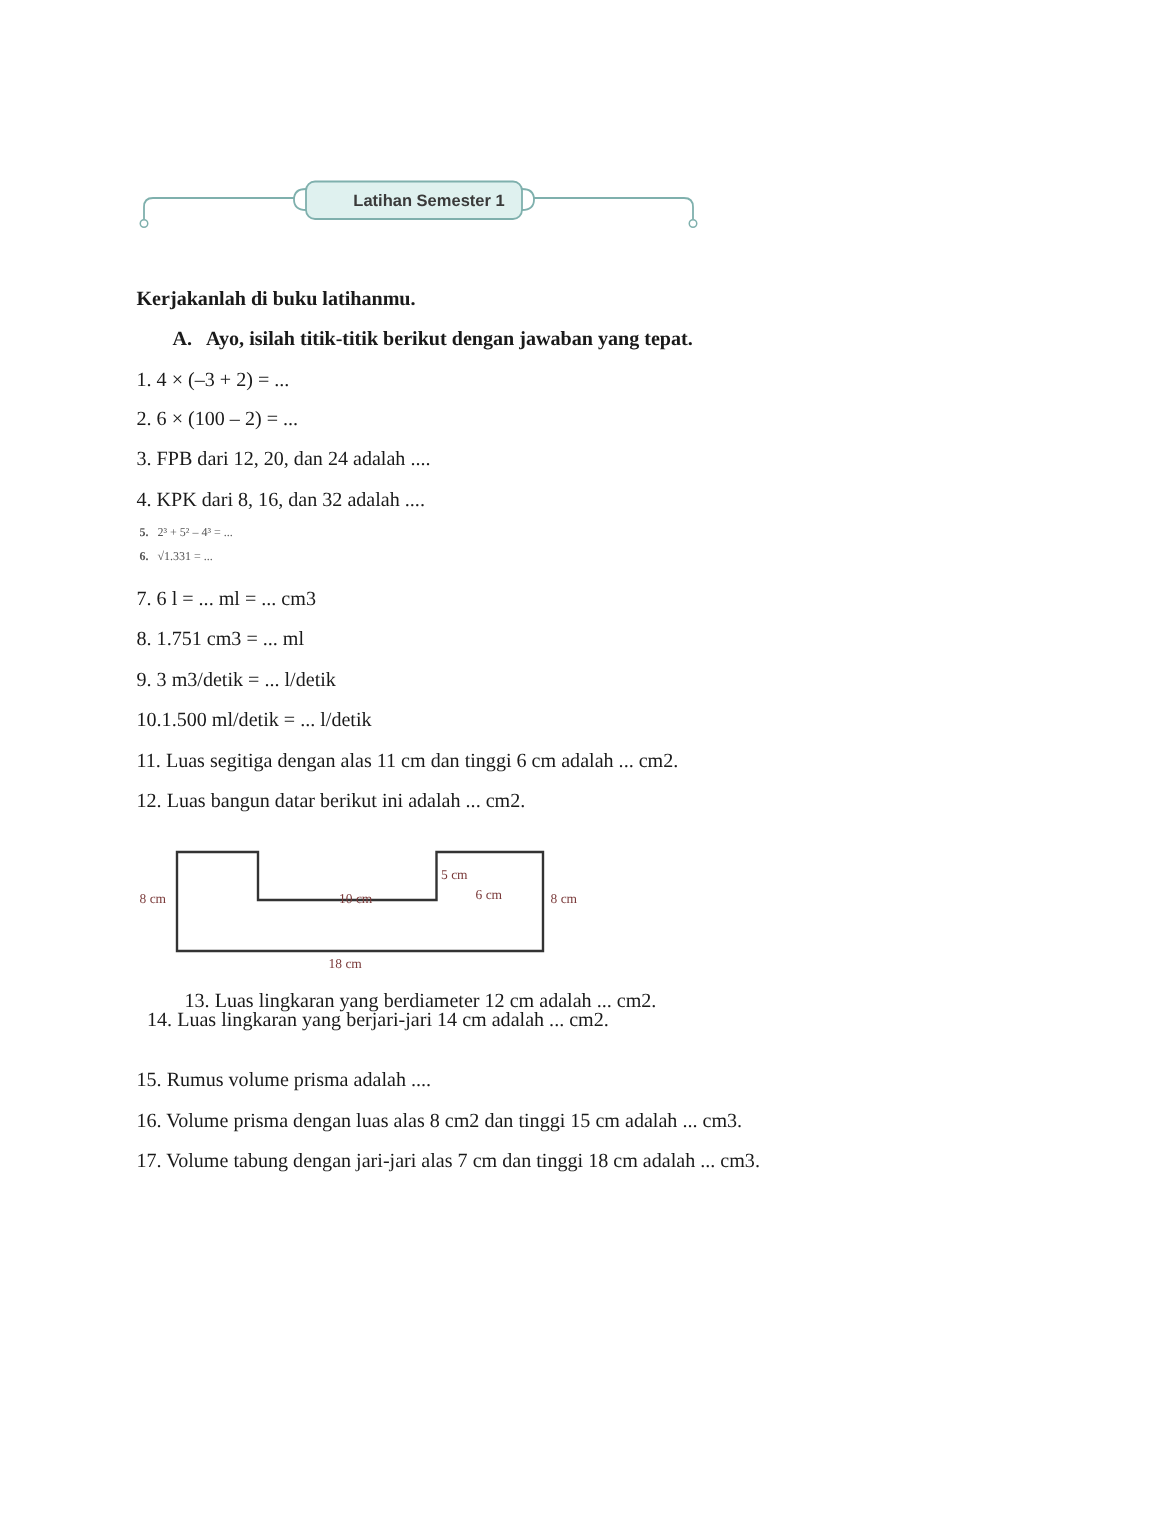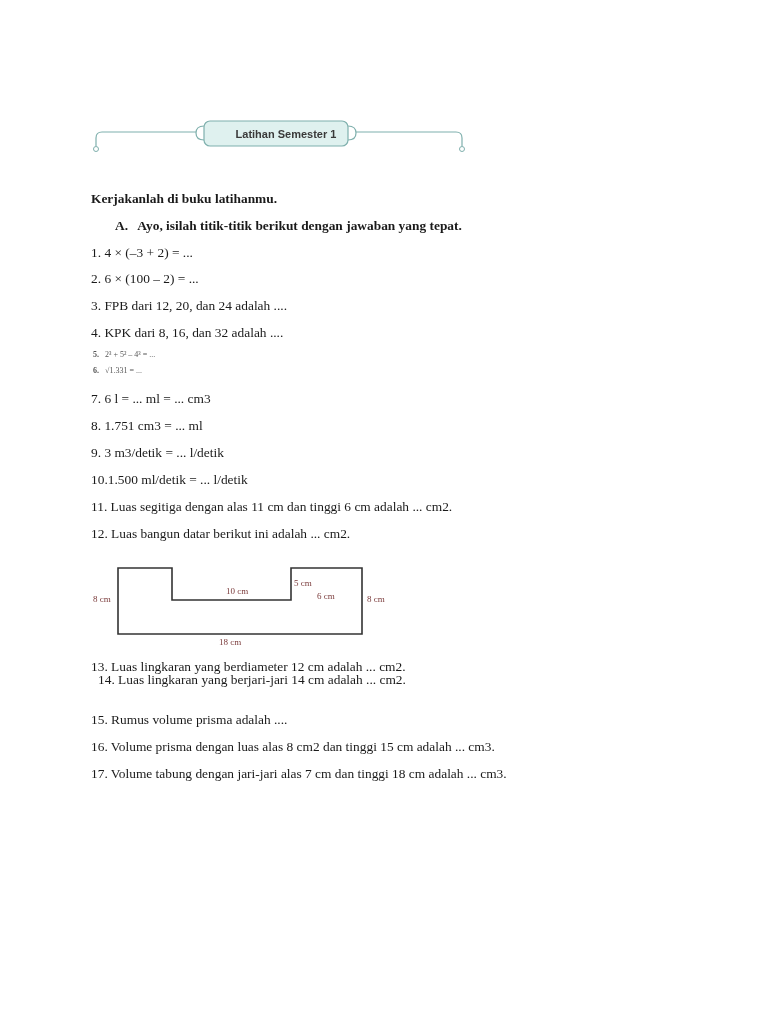--- a/index.html
+++ b/index.html
@@ -58,21 +58,21 @@
 <div class="line" style="top:526px;">12. Luas bangun datar berikut ini adalah ... cm2.</div>
 
 <div class="figure">
   <svg width="320" height="100" viewBox="0 0 320 100">
     <path d="M33 18 L87 18 L87 50 L206 50 L206 18 L277 18 L277 84 L33 84 Z" fill="none" stroke="#333" stroke-width="1.6"></path>
   </svg>
   <div class="dim" style="left:8px; top:44px;">8 cm</div>
   <div class="dim" style="left:282px; top:44px;">8 cm</div>
   <div class="dim" style="left:232px; top:5px;margin-top:36px;">6 cm</div>
   <div class="dim" style="left:209px; top:28px;">5 cm</div>
-  <div class="dim" style="left:141px; top:36px;font-family:Liberation Serif, serif;">10 cm</div>
+  <div class="dim" style="left:141px; top:44px;font-family:Liberation Serif, serif;">10 cm</div>
   <div class="dim" style="left:134px; top:87px;">18 cm</div>
 </div>
 
-<div class="line" style="top:659px;">13. Luas lingkaran yang berdiameter 12 cm adalah ... cm2.</div>
+<div class="line" style="top:659px;margin-left:32px;">13. Luas lingkaran yang berdiameter 12 cm adalah ... cm2.</div>
 <div class="line" style="top:672px;margin-left:7px;">14. Luas lingkaran yang berjari-jari 14 cm adalah ... cm2.</div>
 <div class="line" style="top:712px;">15. Rumus volume prisma adalah ....</div>
 <div class="line" style="top:739px;">16. Volume prisma dengan luas alas 8 cm2 dan tinggi 15 cm adalah ... cm3.</div>
 <div class="line" style="top:766px;">17. Volume tabung dengan jari-jari alas 7 cm dan tinggi 18 cm adalah ... cm3.</div>
 
 </body></html>

